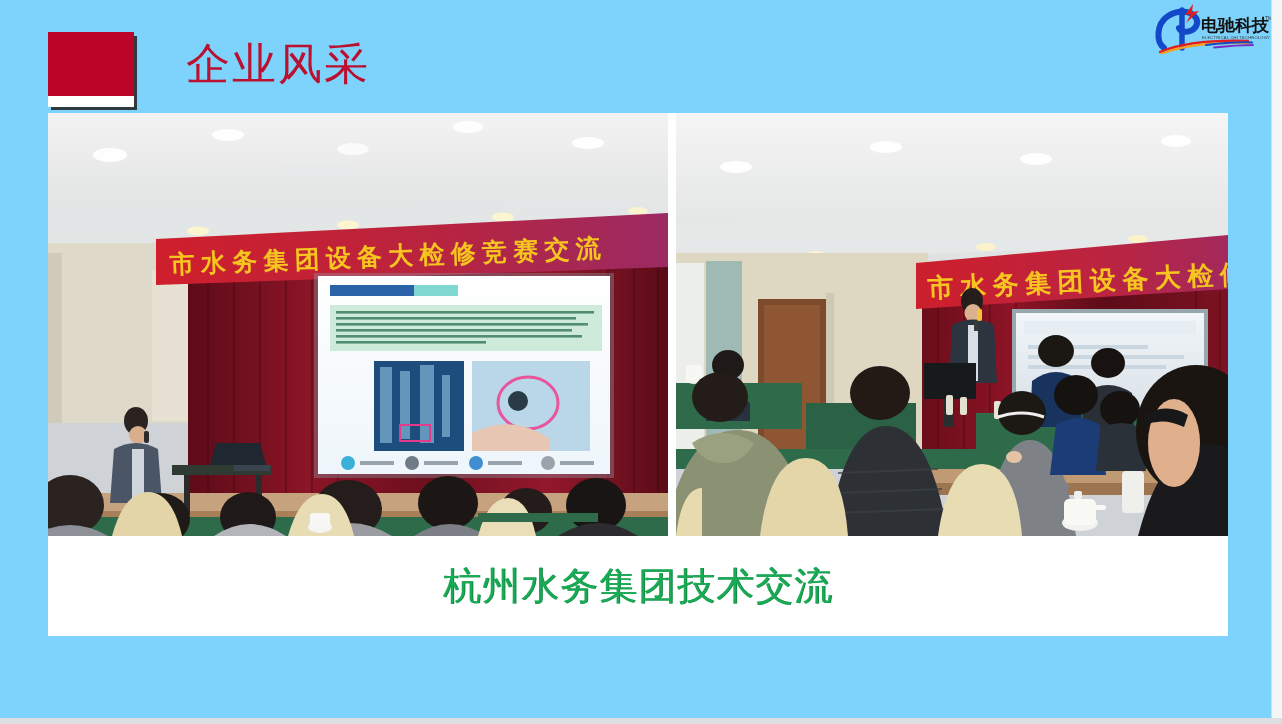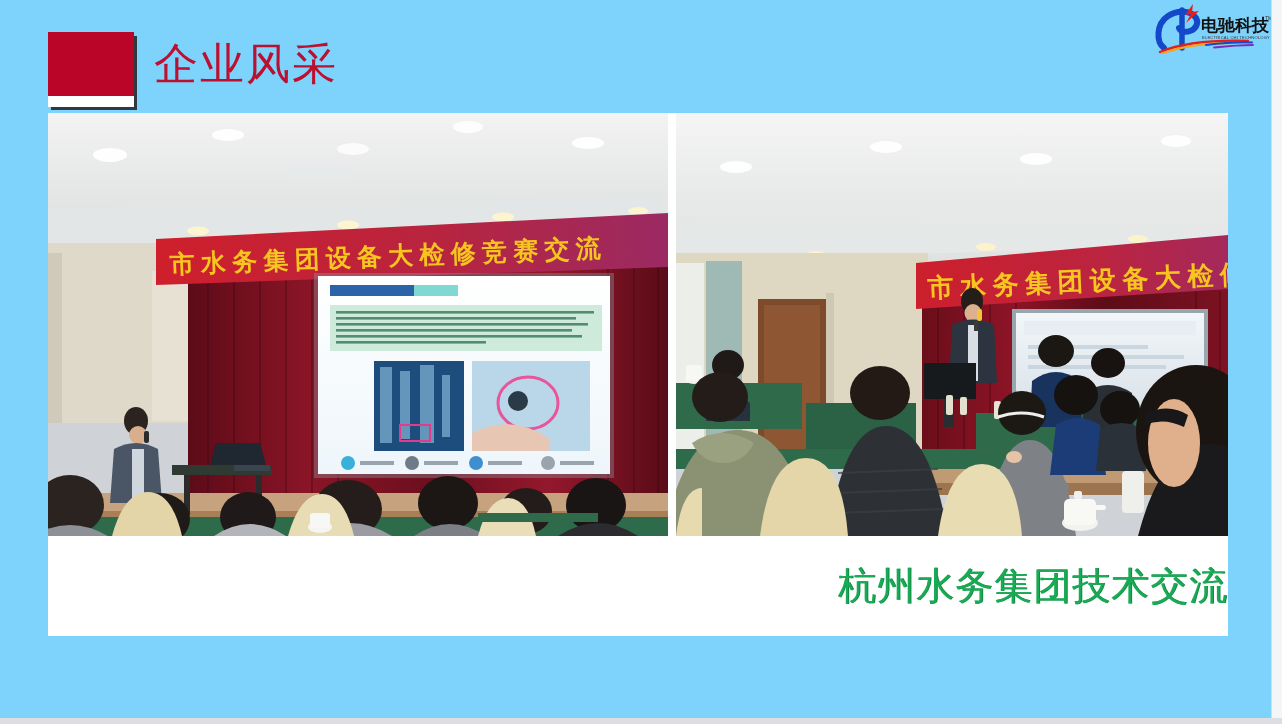--- a/index.html
+++ b/index.html
@@ -49,20 +49,21 @@
   }
   .logo svg { display: block; }
 
   
   .header {
     position: absolute;
     top: 32px; left: 48px;
     width: 1180px; height: 80px;
     display: flex;
     align-items: flex-start;
+    gap: 32px;
   }
   .red-block-wrap {
     position: relative;
     width: 88px; height: 80px;
     flex: 0 0 auto;
   }
   .red-block {
     position: absolute;
     top: 0; left: 0;
     width: 86px; height: 64px;
@@ -125,21 +126,21 @@
 
   .photo svg { display: block; width: 100%; height: 100%; }
 
   
   .caption {
     position: absolute;
     left: 0; top: 423px;
     width: 1180px; height: 100px;
     display: flex;
     align-items: center;
-    justify-content: flex-end;
+    justify-content: center;
     background: #ffffff;
   }
   .caption-text {
     font-family: "Liberation Serif", "DejaVu Serif", serif;
     font-size: 38px;
     line-height: 46px;
     letter-spacing: 1px;
     color: #1aaa55;
     text-shadow: 1px 0 0 #0f8a43;
     white-space: nowrap;

